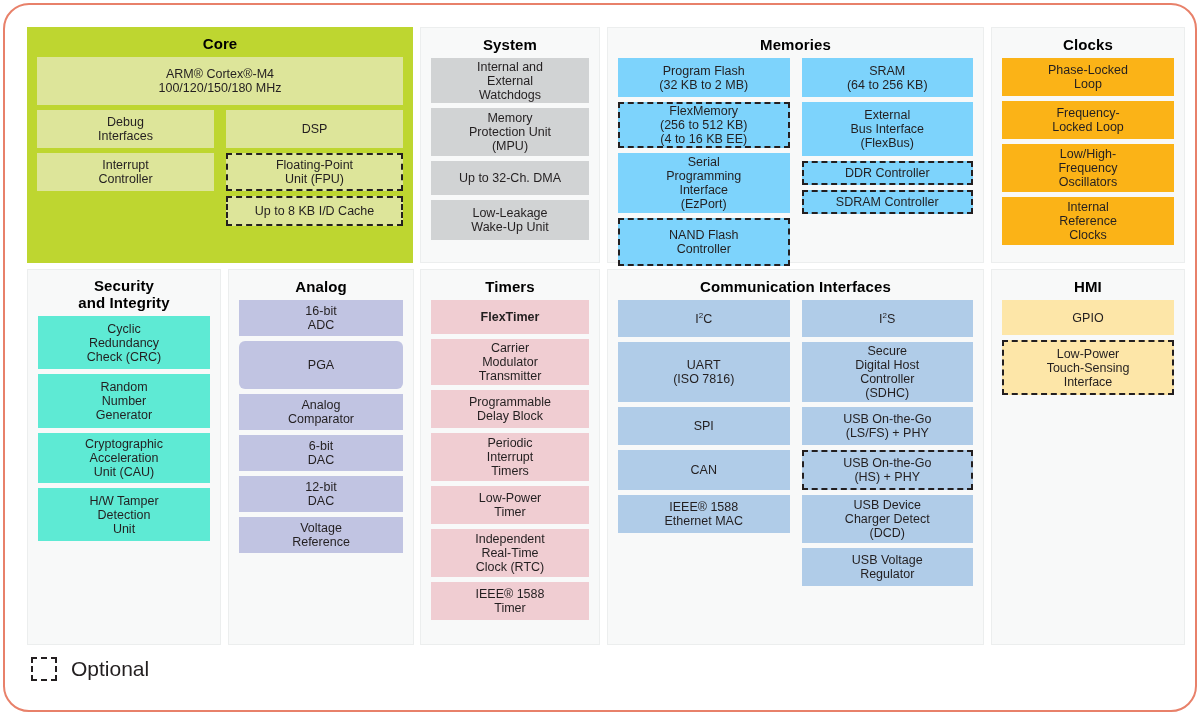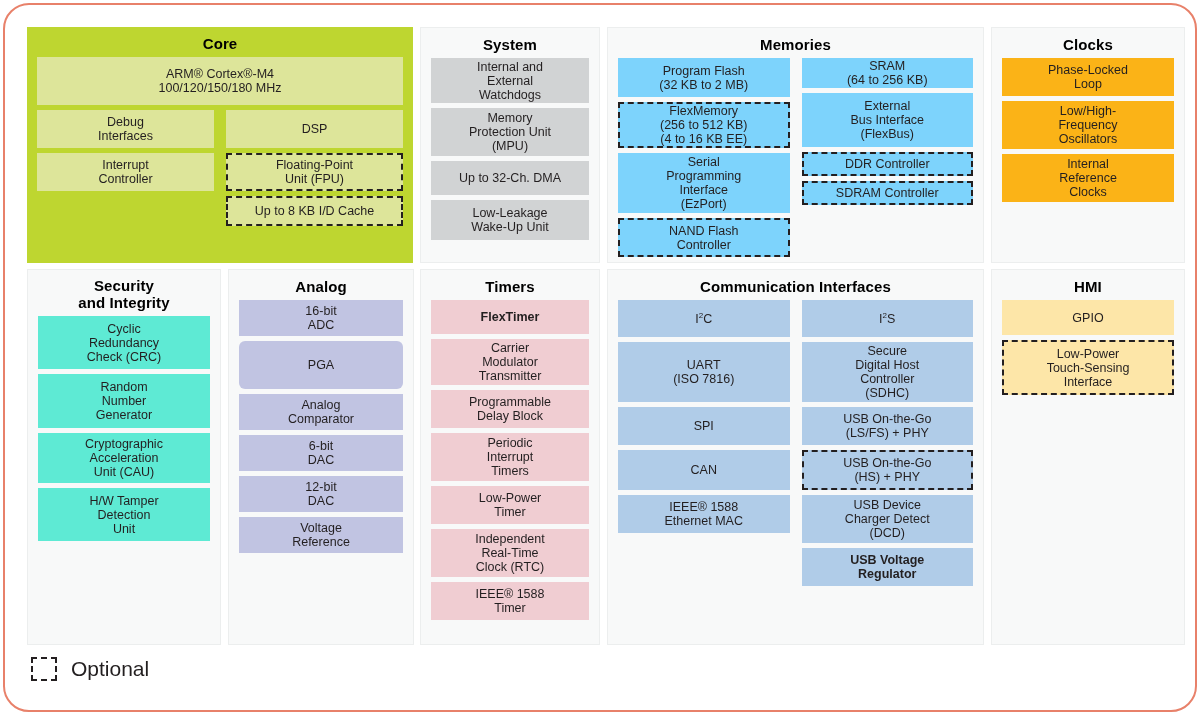--- a/index.html
+++ b/index.html
@@ -149,41 +149,43 @@
         <div class="col">
           <div class="blk c-mem" style="height:39px; white-space:pre-line;">Program Flash
 (32 KB to 2 MB)</div>
           <div class="blk c-mem dash" style="height:46px; white-space:pre-line;">FlexMemory
 (256 to 512 KB)
 (4 to 16 KB EE)</div>
           <div class="blk c-mem" style="height:60px; white-space:pre-line;">Serial
 Programming
 Interface
 (EzPort)</div>
-          <div class="blk c-mem dash" style="height:39px; white-space:pre-line;">NAND Flash
+          <div class="blk c-mem dash" style="height:48px; white-space:pre-line;">NAND Flash
 Controller</div>
         </div>
         <div class="col">
-          <div class="blk c-mem" style="height:30px; white-space:pre-line;">SRAM
+          <div class="blk c-mem" style="height:39px; white-space:pre-line;">SRAM
 (64 to 256 KB)</div>
           <div class="blk c-mem" style="height:54px; white-space:pre-line;">External
 Bus Interface
 (FlexBus)</div>
           <div class="blk c-mem dash" style="height:24px; white-space:pre-line;">DDR Controller</div>
           <div class="blk c-mem dash" style="height:24px; white-space:pre-line;">SDRAM Controller</div>
         </div>
       </div>
     </div>
 
     <div class="panel" style="left:964px; top:0px; width:194px; height:236px;">
       <div class="panel-title">Clocks</div>
       <div class="col-wrap">
         <div class="col">
           <div class="blk c-clk" style="height:38px; white-space:pre-line;">Phase-Locked
 Loop</div>
+          <div class="blk c-clk" style="height:38px; white-space:pre-line;">Frequency-
+Locked Loop</div>
           <div class="blk c-clk" style="height:48px; white-space:pre-line;">Low/High-
 Frequency
 Oscillators</div>
           <div class="blk c-clk" style="height:48px; white-space:pre-line;">Internal
 Reference
 Clocks</div>
         </div>
       </div>
     </div>
 
@@ -273,21 +275,21 @@
 Digital Host
 Controller
 (SDHC)</div>
           <div class="blk c-com" style="height:38px; white-space:pre-line;">USB On-the-Go
 (LS/FS) + PHY</div>
           <div class="blk c-com dash" style="height:40px; white-space:pre-line;">USB On-the-Go
 (HS) + PHY</div>
           <div class="blk c-com" style="height:48px; white-space:pre-line;">USB Device
 Charger Detect
 (DCD)</div>
-          <div class="blk c-com" style="height:38px; white-space:pre-line;font-weight:bold;">USB Voltage
+          <div class="blk c-com" style="height:38px; white-space:pre-line;">USB Voltage
 Regulator</div>
         </div>
       </div>
     </div>
 
     <div class="panel" style="left:964px; top:242px; width:194px; height:376px;">
       <div class="panel-title">HMI</div>
       <div class="col-wrap">
         <div class="col">
           <div class="blk c-hmi" style="height:35px; white-space:pre-line;">GPIO</div>

